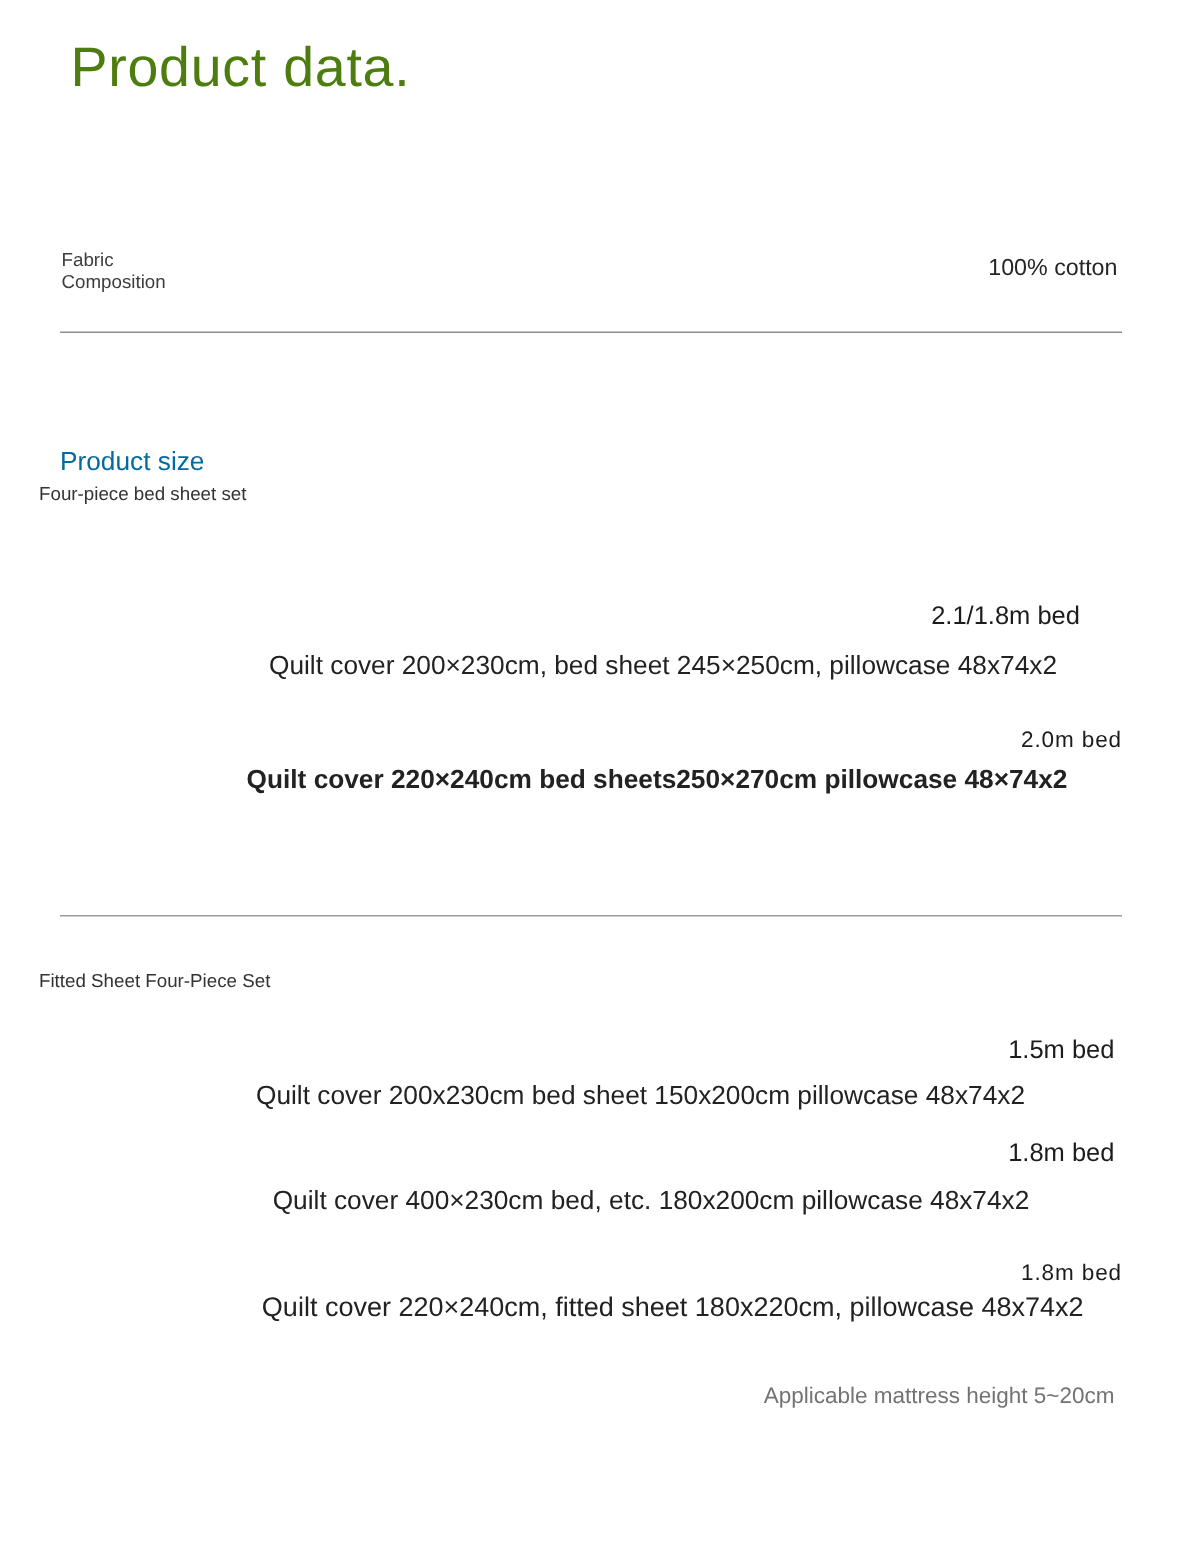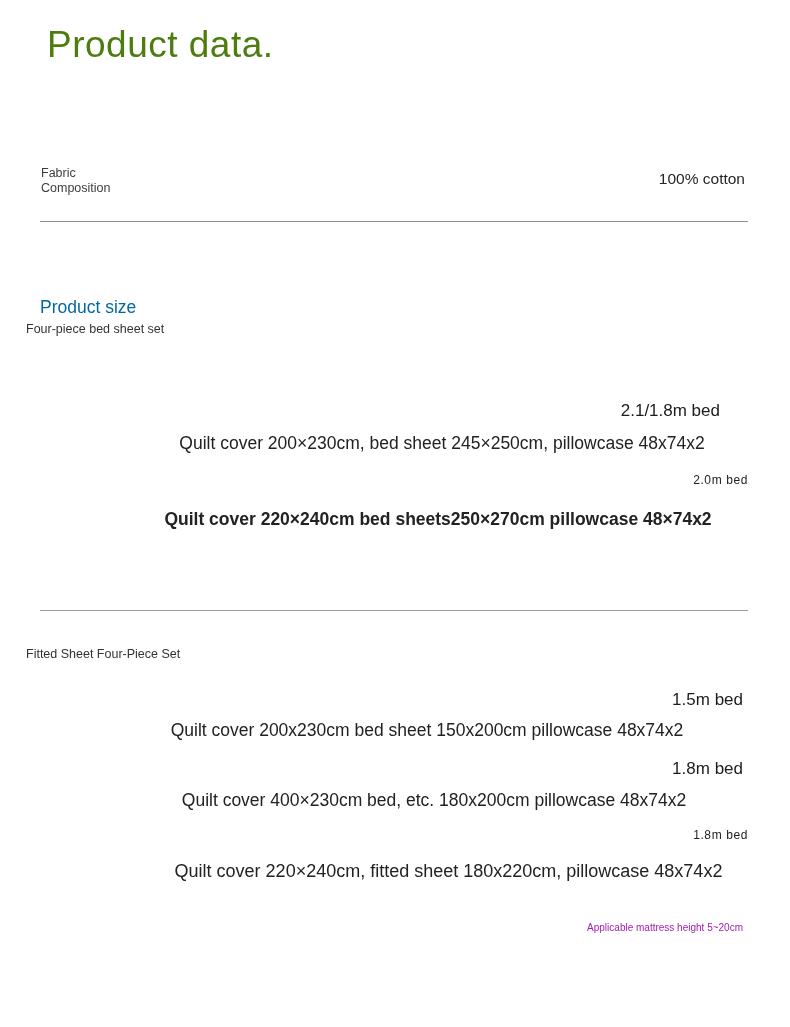--- a/index.html
+++ b/index.html
@@ -60,22 +60,23 @@
     color: #333333;
   }
   .section-1-label { top: 322px; }
   .section-2-label { top: 647px; }
 
   .size-label {
     font-size: 17px;
     color: #1c1c1c;
   }
   .size-label-lg {
-    font-size: 12px;
+    font-size: 15px;
     letter-spacing: 0.6px;
+    margin-top: 12px;
   }
 
   .desc-line {
     left: 0;
     right: 0;
     text-align: center;
     font-size: 17.5px;
     color: #222222;
     white-space: nowrap;
   }
@@ -88,22 +89,22 @@
   .size-r3 { top: 690px; right: 47px; }
   .desc-r3 { top: 720px; margin-left: 64px; }
   .size-r4 { top: 759px; right: 47px; }
   .desc-r4 { top: 790px; margin-left: 78px; }
   .size-r5 { top: 828px; right: 42px; }
   .desc-r5 { top: 861px; margin-left: 107px; font-size: 18px; }
 
   .mattress-note {
     top: 922px;
     right: 47px;
-    font-size: 10px;
-    color: #a21caf;
+    font-size: 15px;
+    color: #737373;
   }
 </style>
 </head>
 <body>
 
 <div class="abs page-title">Product data.</div>
 
 <div class="abs fabric-label">Fabric Composition</div>
 <div class="abs fabric-value">100% cotton</div>
 

